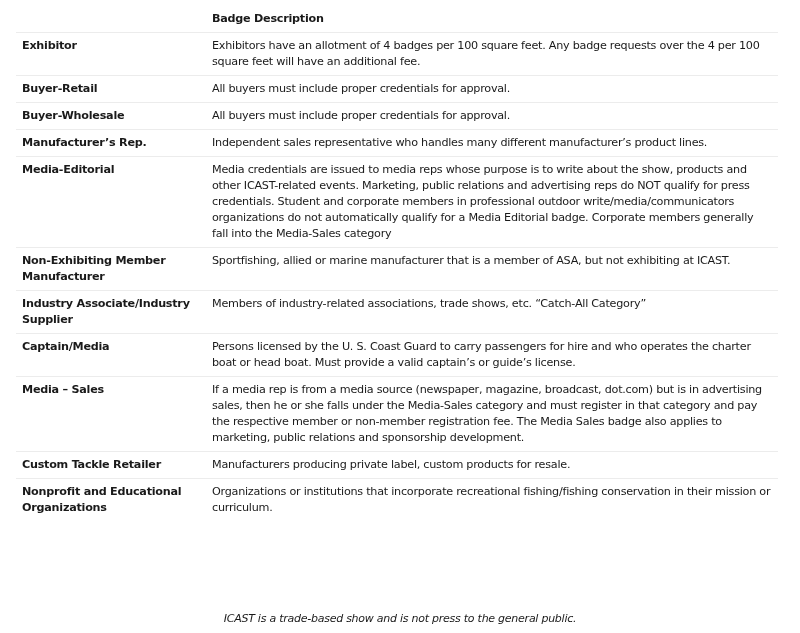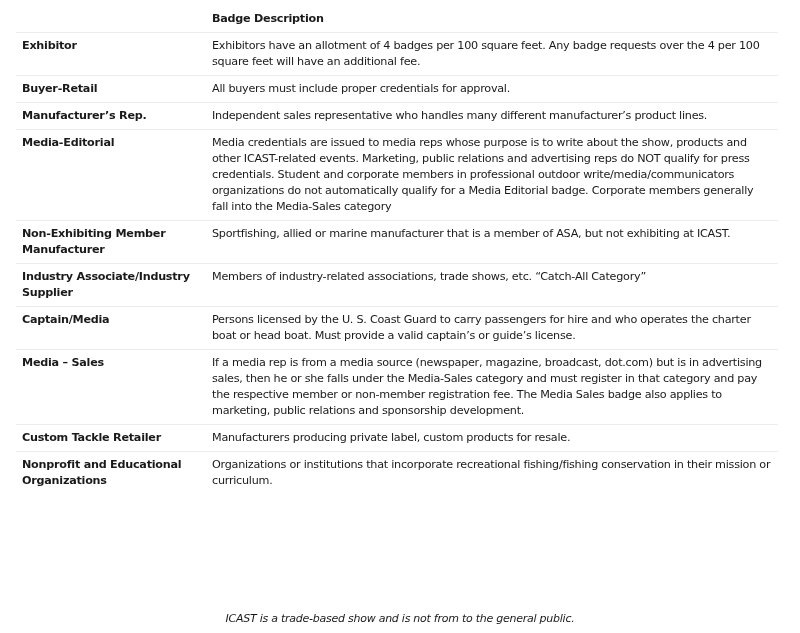--- a/index.html
+++ b/index.html
@@ -80,20 +80,24 @@
     <tbody>
       <tr>
         <td class="name">Exhibitor</td>
         <td>Exhibitors have an allotment of 4 badges per 100 square feet. Any badge requests over the 4 per 100 square feet will have an additional fee.</td>
       </tr>
       <tr>
         <td class="name">Buyer-Retail</td>
         <td>All buyers must include proper credentials for approval.</td>
       </tr>
       <tr>
+        <td class="name">Buyer-Wholesale</td>
+        <td>All buyers must include proper credentials for approval.</td>
+      </tr>
+      <tr>
         <td class="name">Manufacturer’s Rep.</td>
         <td>Independent sales representative who handles many different manufacturer’s product lines.</td>
       </tr>
       <tr>
         <td class="name">Media-Editorial</td>
         <td>Media credentials are issued to media reps whose purpose is to write about the show, products and other ICAST-related events. Marketing, public relations and advertising reps do NOT qualify for press credentials. Student and corporate members in professional outdoor write/media/communicators organizations do not automatically qualify for a Media Editorial badge. Corporate members generally fall into the Media-Sales category</td>
       </tr>
       <tr>
         <td class="name">Non-Exhibiting Member Manufacturer</td>
         <td>Sportfishing, allied or marine manufacturer that is a member of ASA, but not exhibiting at ICAST.</td>
@@ -114,14 +118,14 @@
         <td class="name">Custom Tackle Retailer</td>
         <td>Manufacturers producing private label, custom products for resale.</td>
       </tr>
       <tr>
         <td class="name">Nonprofit and Educational Organizations</td>
         <td>Organizations or institutions that incorporate recreational fishing/fishing conservation in their mission or curriculum.</td>
       </tr>
     </tbody>
   </table>
 
-  <div class="footnote">ICAST is a trade-based show and is not from to the general public.</div>
+  <div class="footnote">ICAST is a trade-based show and is not press to the general public.</div>
 </div>
 
 </body></html>

